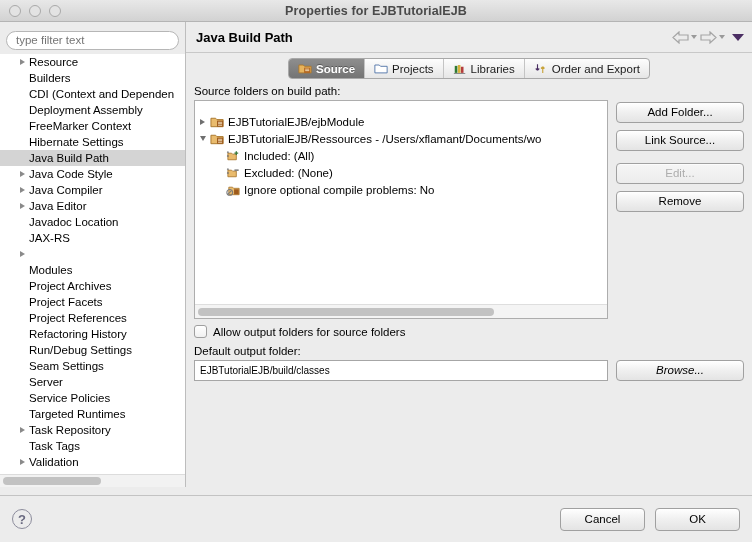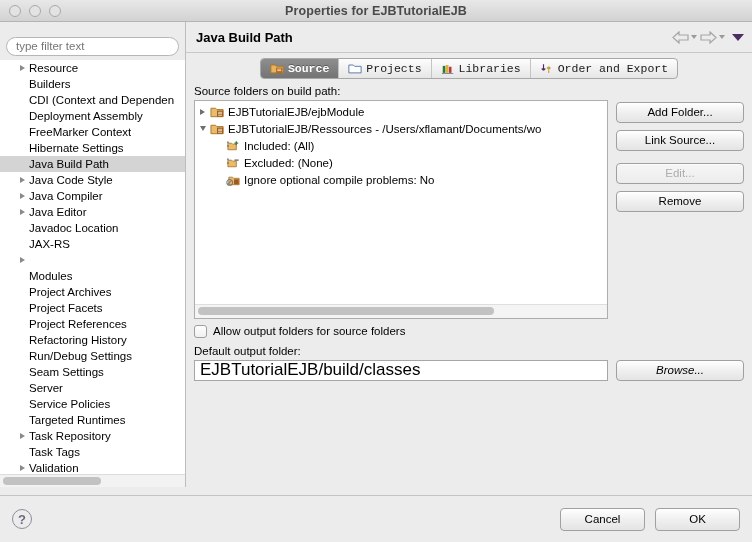--- a/index.html
+++ b/index.html
@@ -61,21 +61,21 @@
   #sidebar {
     width: 186px;
     flex: 0 0 186px;
     background: #ffffff;
     border-right: 1px solid #bdbdbd;
     display: flex;
     flex-direction: column;
     min-height: 0;
   }
   #filter-wrap {
-    padding: 14px 6px 4px 6px;
+    padding: 8px 6px 4px 6px;
     background: #ececec;
   }
   #filter-input {
     width: 100%;
     height: 19px;
     border-radius: 10px;
     border: 1px solid #b6b6b6;
     background: #ffffff;
     font-size: 11.5px;
     font-family: "Liberation Sans", sans-serif;
@@ -196,21 +196,20 @@
   }
   .tab {
     display: flex;
     align-items: center;
     gap: 4px;
     padding: 0 9px;
     font-size: 11.5px;
     color: #1a1a1a;
     border-right: 1px solid #c4c4c4;
     cursor: default;
-    font-family: Liberation Mono, monospace;
   }
   .tab:last-child { border-right: none; }
   .tab.active {
     background: linear-gradient(to bottom, #8e8e8e, #747474);
     color: #ffffff;
     font-weight: bold;
     text-shadow: 0 -1px 0 rgba(0,0,0,.35);
   }
   .tab-icon { width: 14px; height: 13px; flex: 0 0 14px; }
 
@@ -238,21 +237,21 @@
     flex: 1 1 auto;
     border: 1px solid #adadad;
     background: #ffffff;
     display: flex;
     flex-direction: column;
     min-width: 0;
   }
   #list-inner {
     flex: 1 1 auto;
     overflow: hidden;
-    padding-top: 2px;
+    padding-top: 12px;
   }
   .src-row {
     height: 17px;
     display: flex;
     align-items: center;
     font-size: 11.5px;
     color: #000;
     white-space: nowrap;
   }
   .src-arrow {
@@ -324,21 +323,21 @@
     border: 1px solid #9f9f9f;
     border-radius: 3px;
     background: linear-gradient(to bottom,#ffffff,#f0f0f0);
   }
   #outfolder-row { display: flex; gap: 8px; align-items: center; }
   #out-input {
     flex: 1 1 auto;
     height: 21px;
     border: 1px solid #a6a6a6;
     background: #ffffff;
-    font-size: 17px;
+    font-size: 10px;
     font-family: "Liberation Sans", sans-serif;
     padding: 4px 5px;
     color: #000;
     outline: none;
   }
   #browse-btn { width: 128px; flex: 0 0 128px; font-style: italic; }
 
   
   #footer {
     flex: 0 0 47px;

